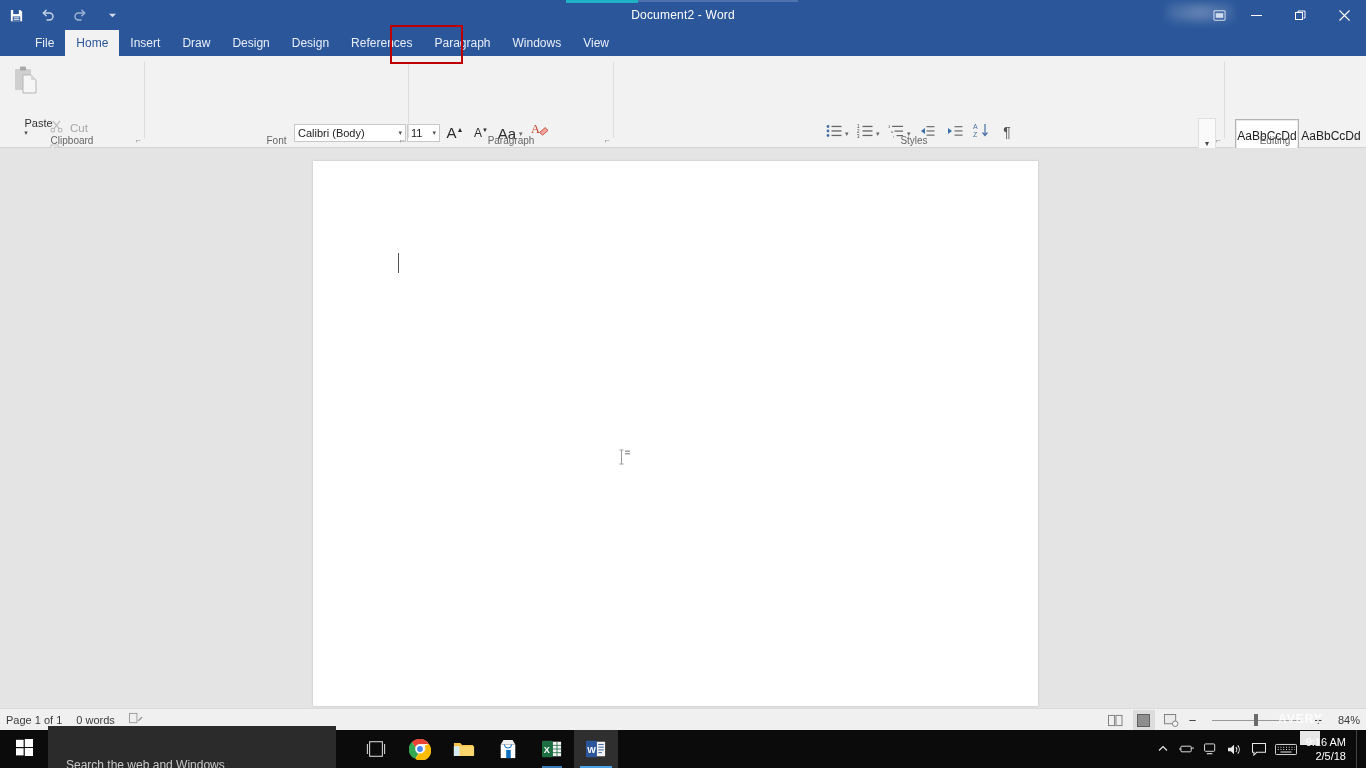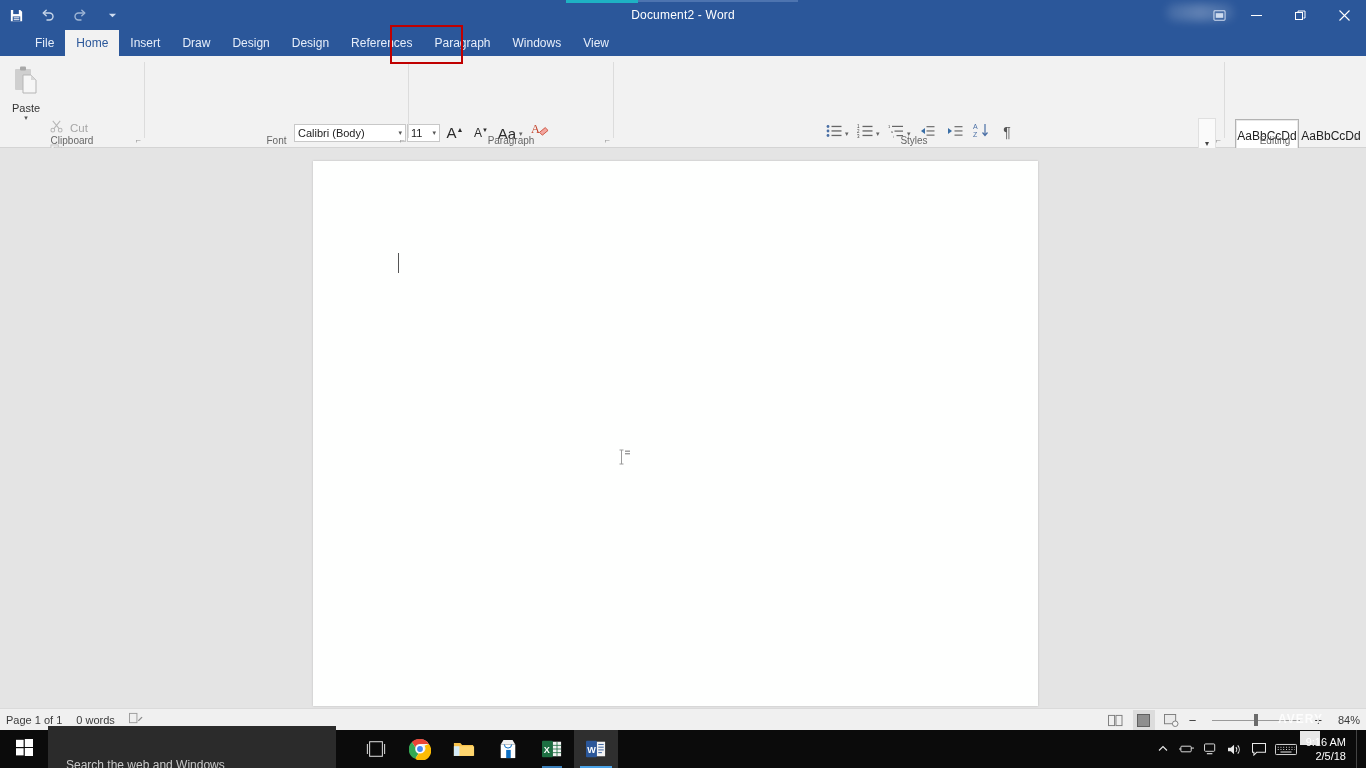--- a/index.html
+++ b/index.html
@@ -95,21 +95,21 @@
   .dialog-launcher {
     position: absolute; bottom: 3px; right: 3px; font-size: 9px; color: #999;
   }
 
   
   .paste-btn {
     position: absolute; left: 4px; top: 5px; width: 44px; height: 72px;
     display: flex; flex-direction: column; align-items: center; justify-content: flex-start;
     padding-top: 4px;
   }
-  .paste-label { font-size: 11px; color: #333; margin-top: 3px; }
+  .paste-label { font-size: 11px; color: #333; margin-top: 18px; padding-left: 25px; }
   .paste-caret { font-size: 7px; color: #555; line-height: 8px; }
   .clip-item {
     position: absolute; display: flex; align-items: center; gap: 7px;
     font-size: 11.5px; color: #a6a6a6;
   }
   .clip-item.enabled { color: #2b2b2b; }
 
   
   .fontname {
     position: absolute; left: 149px; top: 68px; width: 112px; height: 18px;

